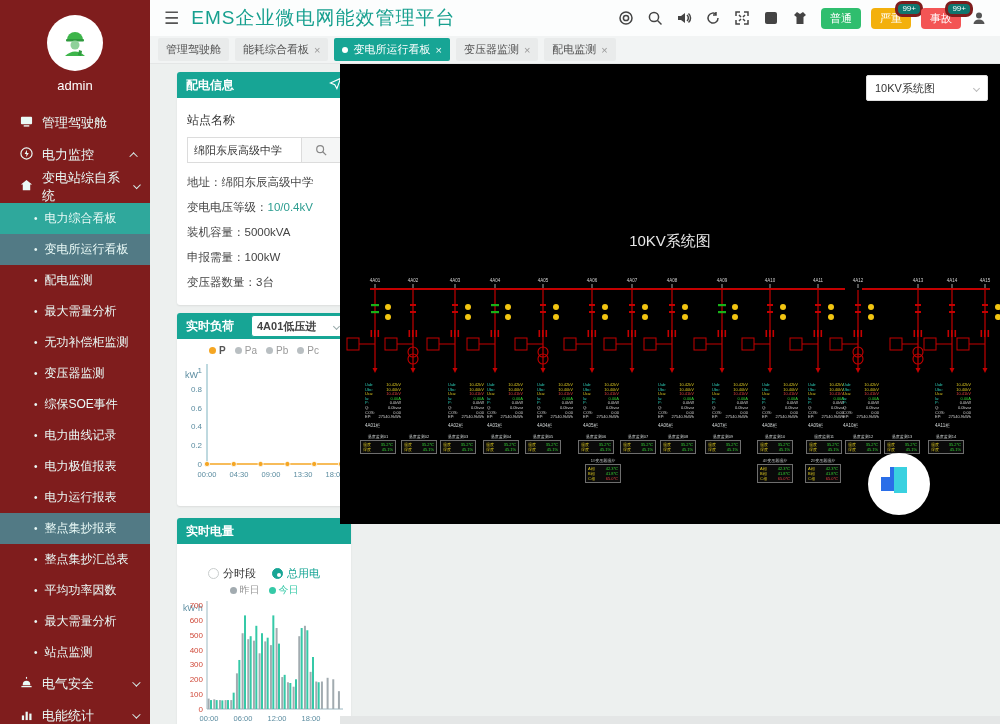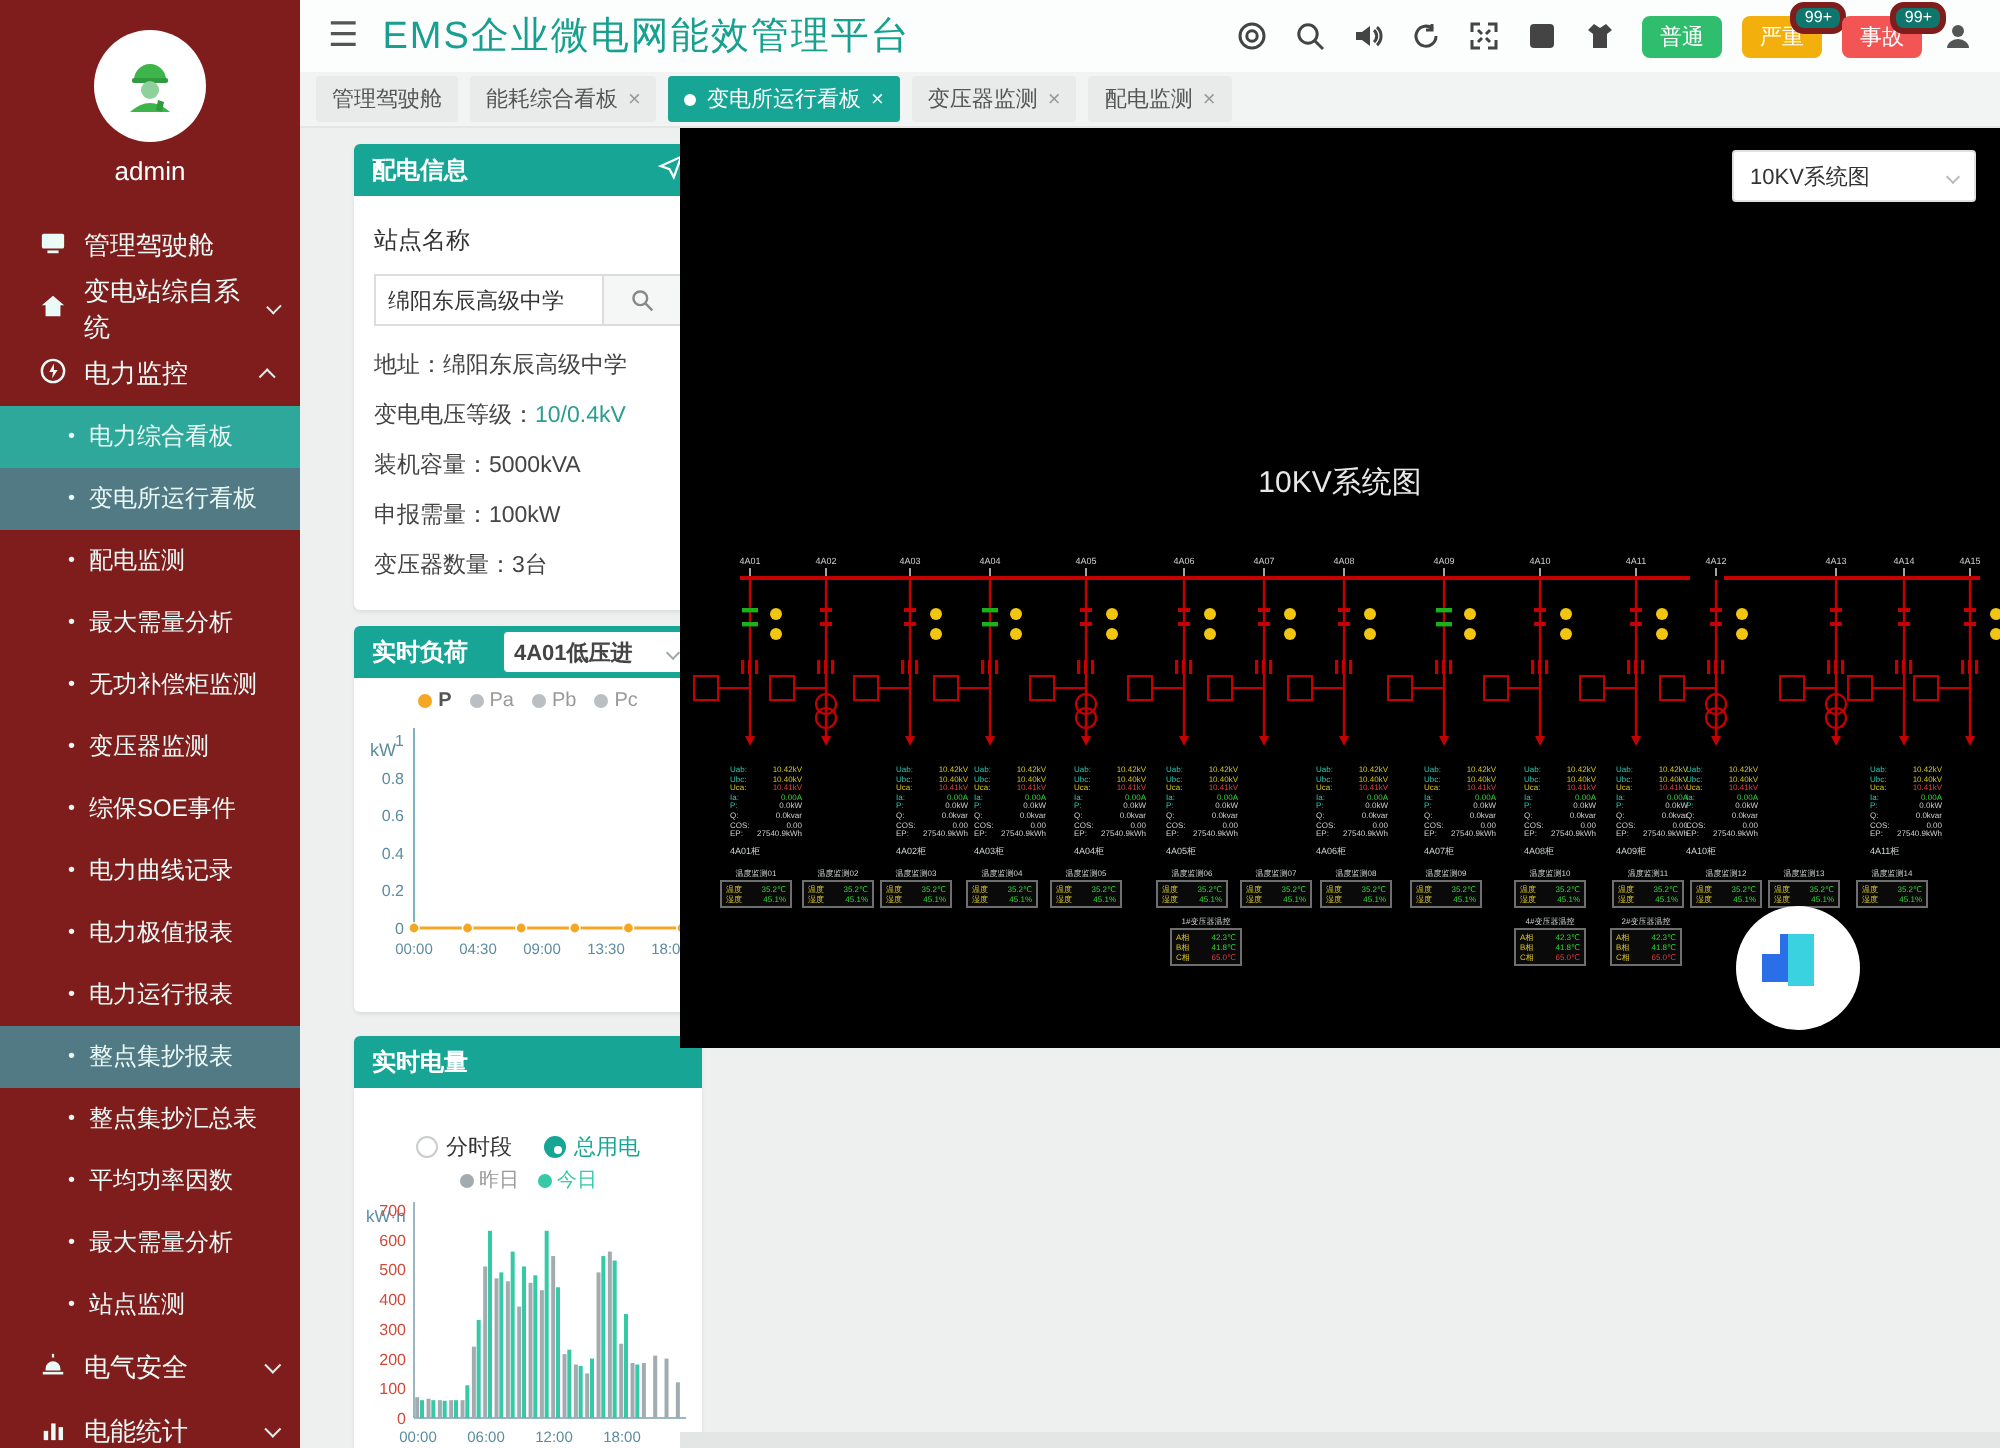--- a/index.html
+++ b/index.html
@@ -115,32 +115,32 @@
     <div class="menu" id="menu">
         <div class="menu-item">
           <span class="micon"><svg viewBox="0 0 14 14">
               <rect x="1" y="2" width="12" height="8" rx="1"></rect>
               <rect x="4" y="11" width="6" height="1.5"></rect>
             </svg></span>
           <span>管理驾驶舱</span>
         </div>
         <div class="menu-item">
           <span class="micon"><svg viewBox="0 0 14 14">
-              <path d="M7 1 L13 6 H11 V12 H3 V6 H1 Z"></path>
-            </svg></span>
-          <span>变电站综自系统</span>
-          <span class="chev down"></span>
-        </div>
-        <div class="menu-item">
-          <span class="micon"><svg viewBox="0 0 14 14">
               <circle cx="7" cy="7" r="6" fill="none" stroke="#eafaf7" stroke-width="1.3"></circle>
               <path d="M7.5 3 L5 7.5 H7 L6.5 11 L9.5 6.5 H7.5 Z"></path>
             </svg></span>
           <span>电力监控</span>
           <span class="chev up"></span>
+        </div>
+        <div class="menu-item">
+          <span class="micon"><svg viewBox="0 0 14 14">
+              <path d="M7 1 L13 6 H11 V12 H3 V6 H1 Z"></path>
+            </svg></span>
+          <span>变电站综自系统</span>
+          <span class="chev down"></span>
         </div>
         <div class="submenu-item hover">
           <span class="b">•</span>
           <span>电力综合看板</span>
         </div>
         <div class="submenu-item active">
           <span class="b">•</span>
           <span>变电所运行看板</span>
         </div>
         <div class="submenu-item">

